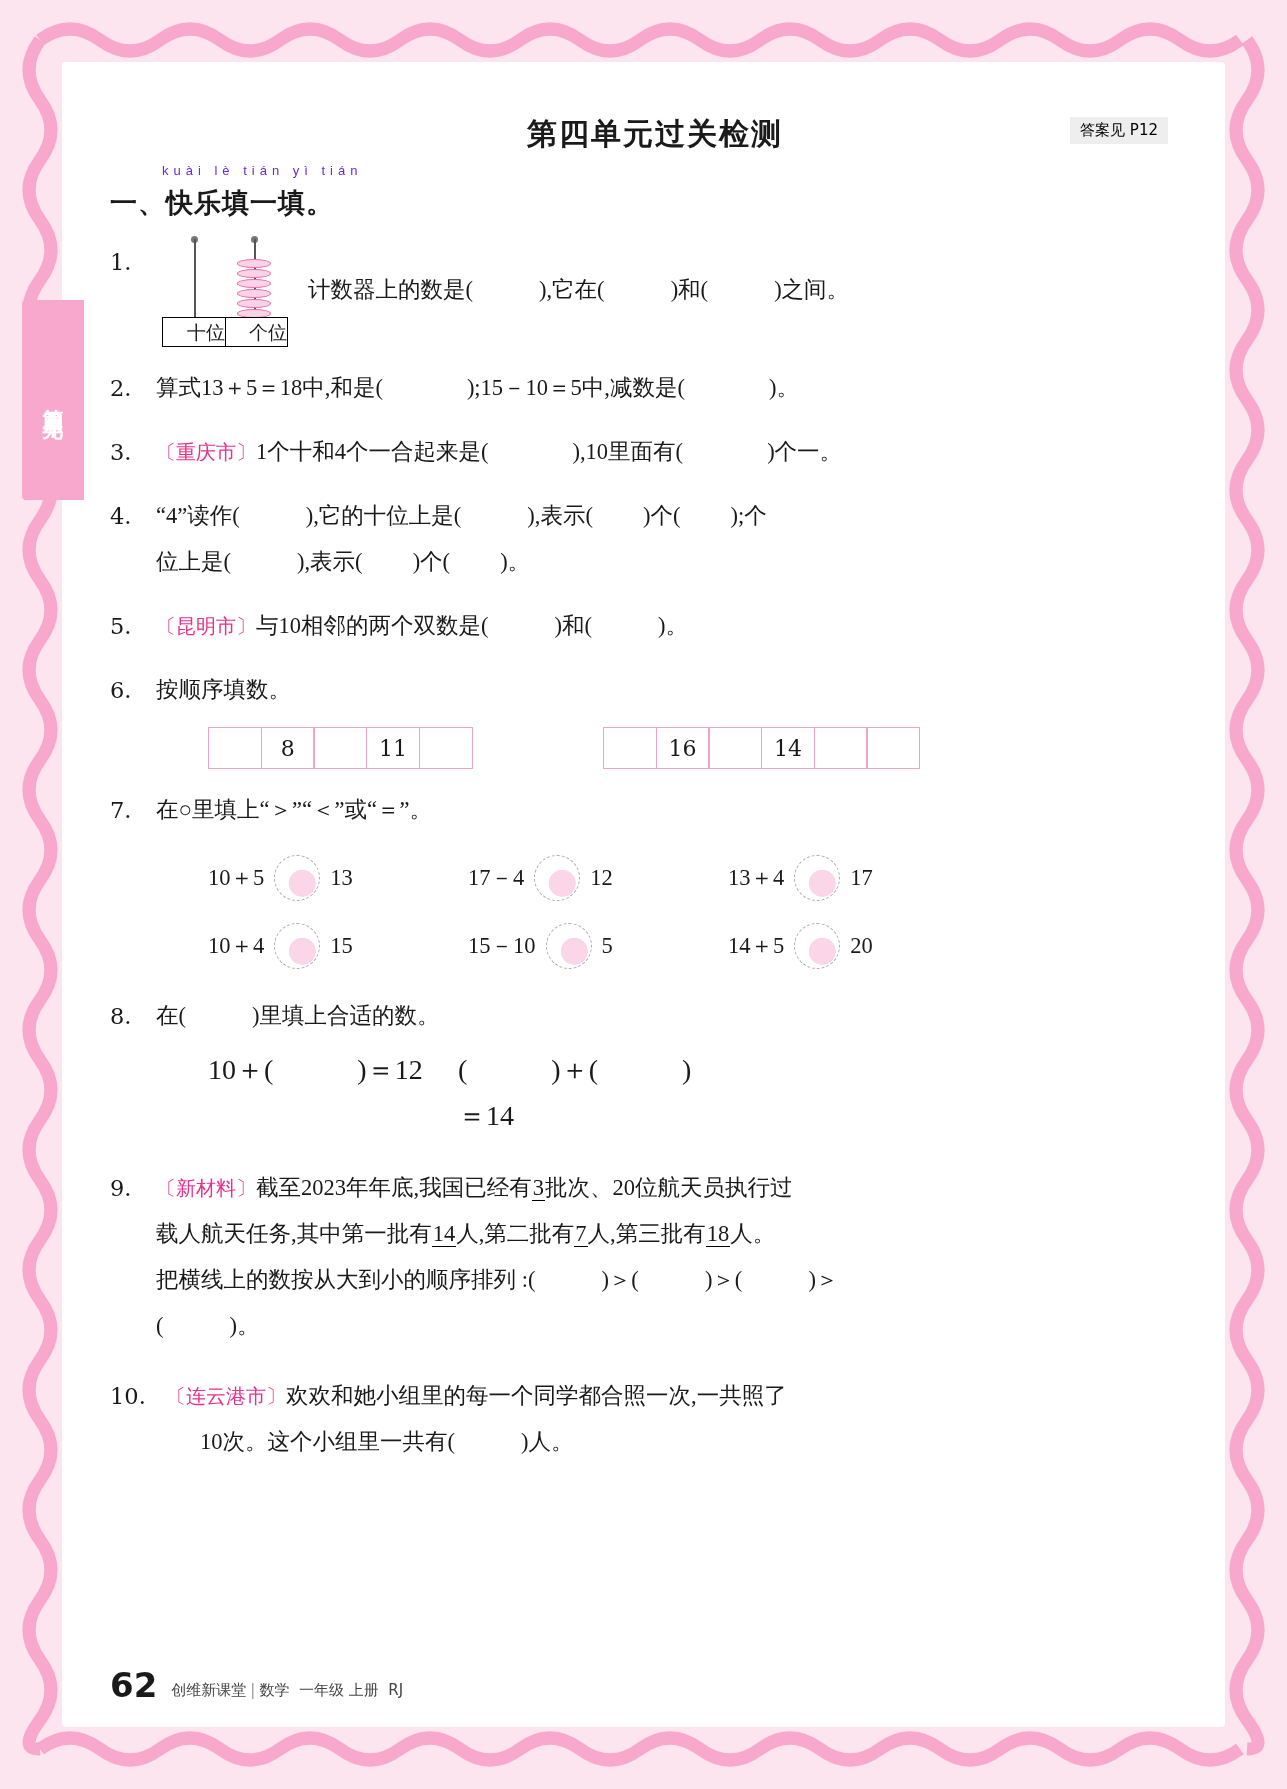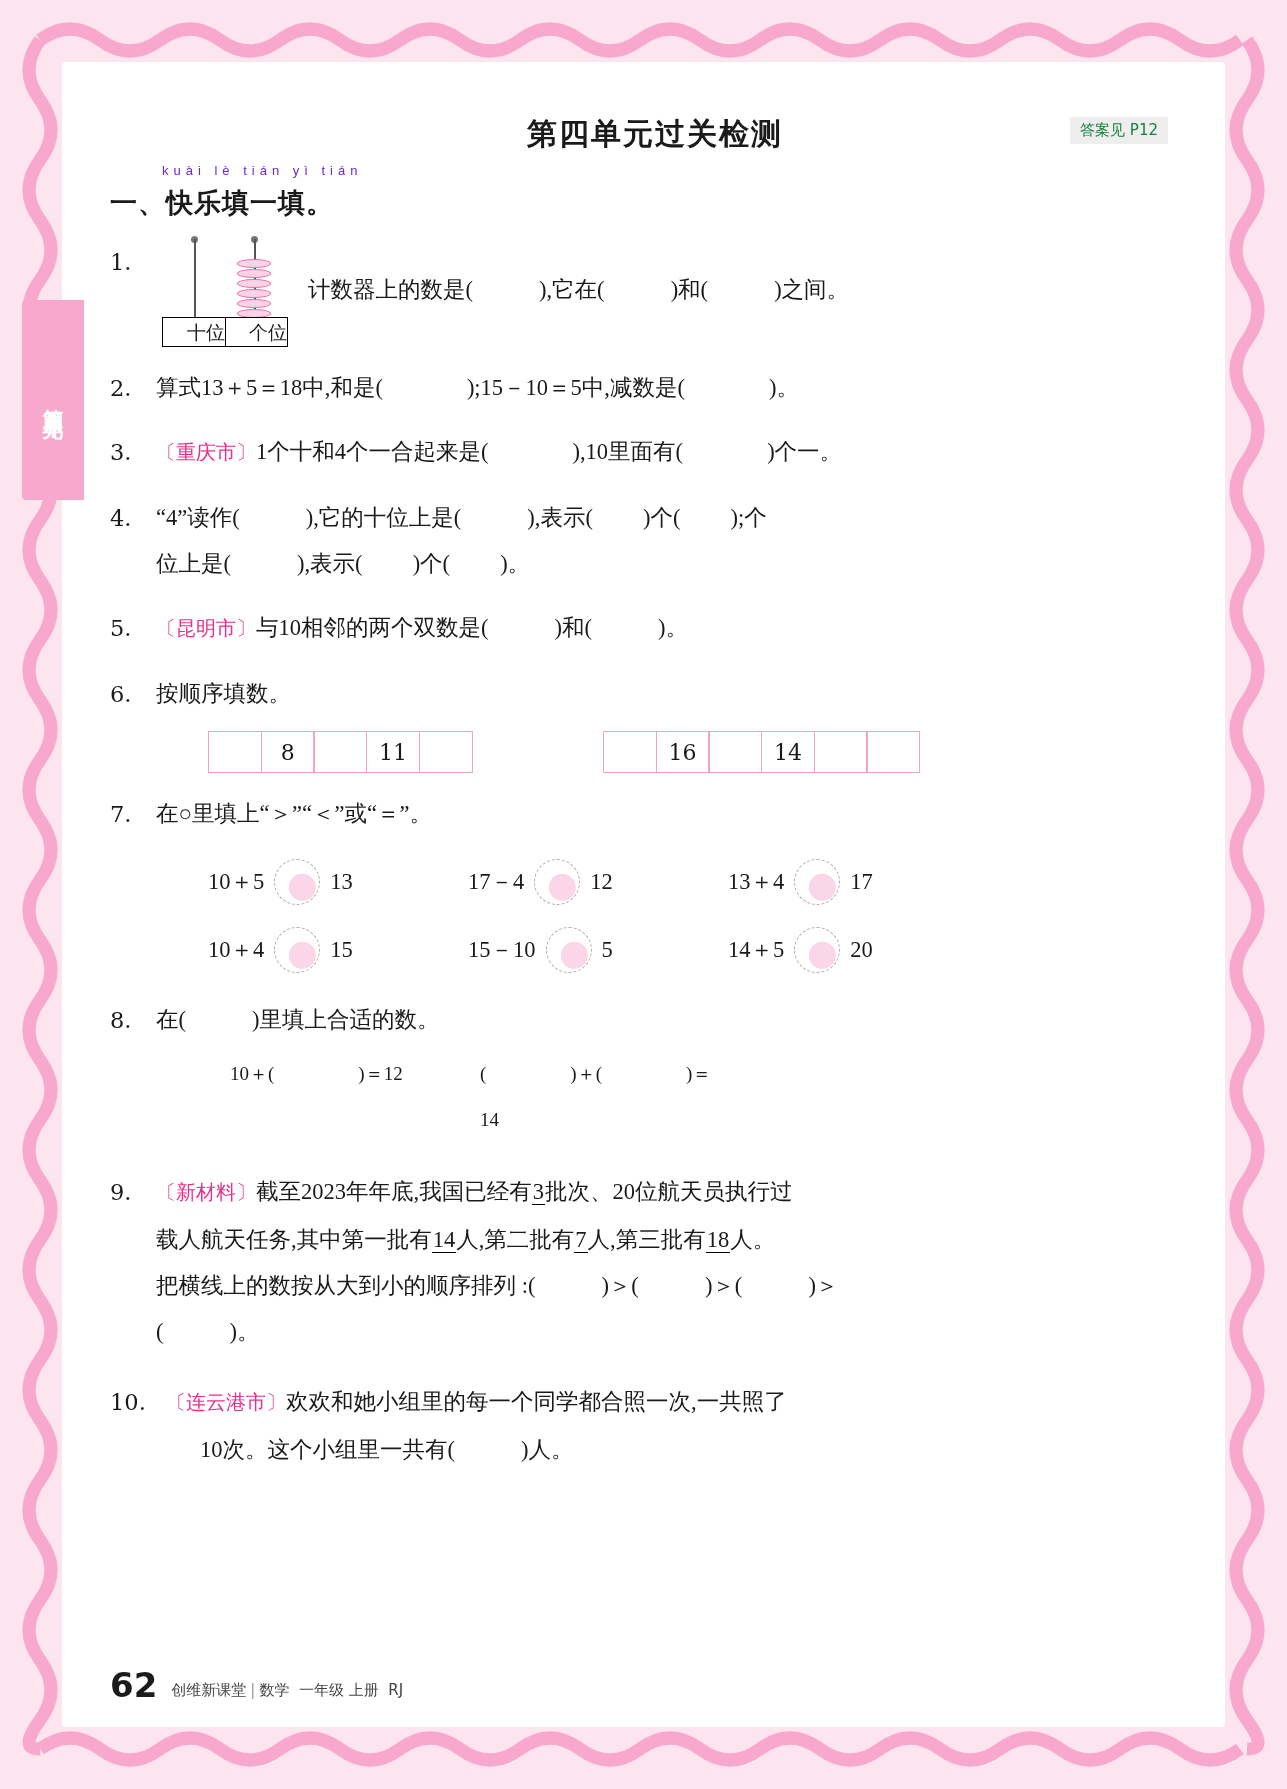--- a/index.html
+++ b/index.html
@@ -62,21 +62,21 @@
     font-weight: bold;
     letter-spacing: 2px;
     margin: 22px 0 0 0;
     font-family: "DejaVu Sans", sans-serif;
   }
   .answer-ref {
     position: absolute;
     right: 80px;
     top: 55px;
     background: #eeeeee;
-    color: #15803d;
+    color: #000000;
     font-size: 15px;
     padding: 4px 10px;
     font-family: "DejaVu Sans", sans-serif;
   }
 
   .section-head {
     margin-top: 30px;
     position: relative;
     font-size: 27px;
     font-weight: bold;
@@ -103,21 +103,21 @@
   .q .num {
     width: 46px;
     flex: 0 0 46px;
     font-family: "DejaVu Serif", serif;
   }
   .q .num.wide { width: 56px; flex: 0 0 56px; }
   .q .body { flex: 1; }
 
   .tag {
     color: #e8308a;
-    font-family: Liberation Mono, monospace;
+    font-family: Liberation Sans, sans-serif;
     font-size: 20px;
   }
   .blank { display: inline-block; min-width: 66px; }
   .blank.sm { min-width: 50px; }
   .blank.lg { min-width: 84px; }
   .ul { border-bottom: 1.5px solid #000; padding: 0 1px; }
 
   
   .counter {
     width: 132px;
@@ -202,23 +202,23 @@
   }
   .circ {
     width: 46px; height: 46px;
     border: 1.6px dashed #aaa;
     border-radius: 50%;
     position: relative;
     background: radial-gradient(circle at 62% 62%, #fbd6e8 0 34%, transparent 36%);
   }
   .eq-row {
     display: flex;
-    margin-left: 74px;
+    margin-left: 52px;
     margin-top: 8px;
-    font-size: 19px;
+    font-size: 28px;
   }
   .eq-row .it { width: 250px; }
 
   .footer {
     position: absolute;
     left: 110px;
     bottom: 84px;
     display: flex;
     align-items: flex-end;
     gap: 14px;

